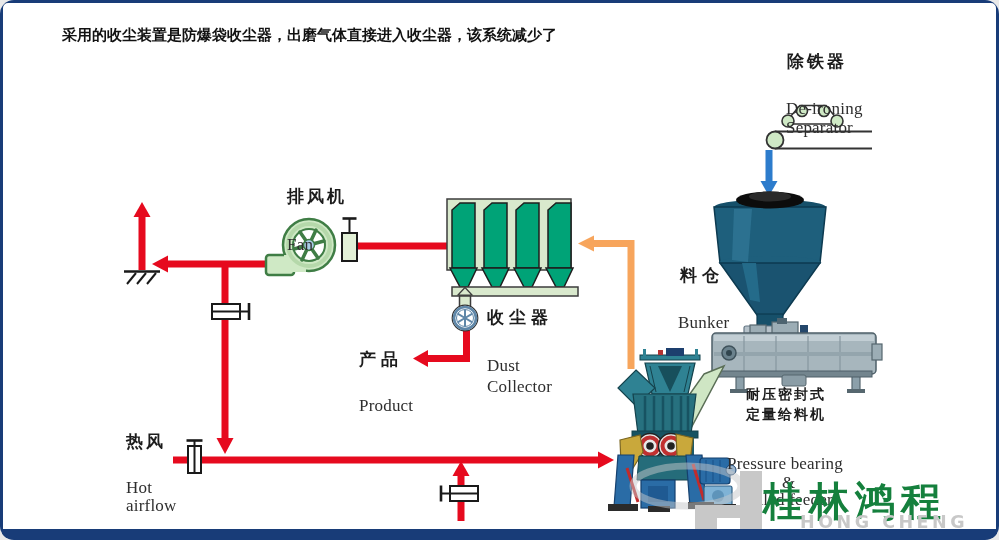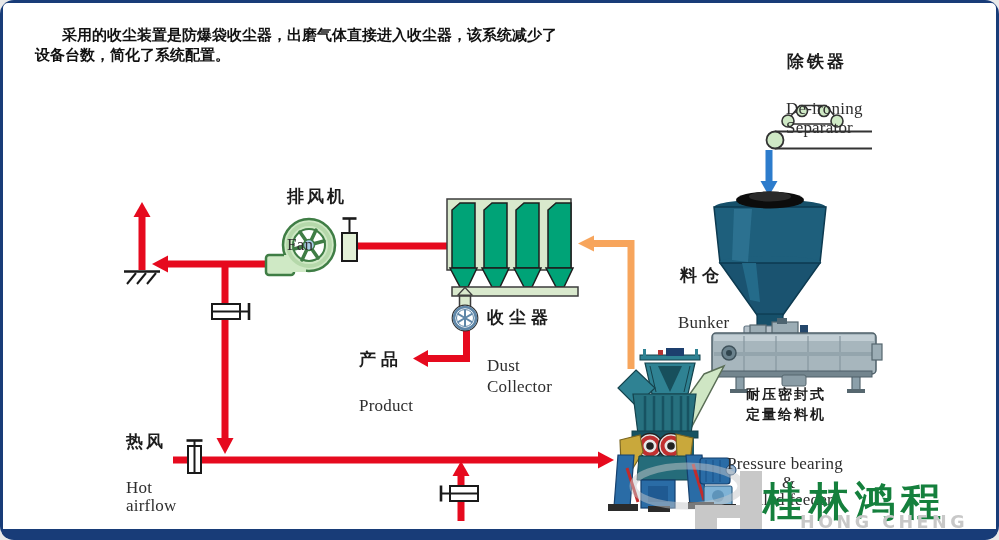--- a/index.html
+++ b/index.html
@@ -249,21 +249,20 @@
       <rect x="648" y="506" width="22" height="6" fill="#2b2b2b"></rect>
       <rect x="688" y="502" width="26" height="7" fill="#2b2b2b"></rect>
       <rect x="702" y="504" width="34" height="6" fill="#2b2b2b"></rect>
 
       <ellipse cx="687" cy="486" rx="54" ry="20" fill="none" stroke="#c6c8ca" stroke-width="7" opacity="0.5"></ellipse>
     </g>
   </svg>
 
   <div id="intro">
     <div class="l1">采用的收尘装置是防爆袋收尘器，出磨气体直接进入收尘器，该系统减少了</div>
-    <div class="l2">设备台数，简化了系统配置。</div>
   </div>
 
   <div class="lbl zh" style="left:287px;top:185px">排风机</div>
   <div class="lbl en" style="left:287px;top:207px">Fan</div>
 
   <div class="lbl zh zh-sp" style="left:487px;top:306px">收尘器</div>
   <div class="lbl en" style="left:487px;top:328px">Dust</div>
   <div class="lbl en" style="left:487px;top:349px">Collector</div>
 
   <div class="lbl zh zh-sp" style="left:359px;top:348px">产品</div>

